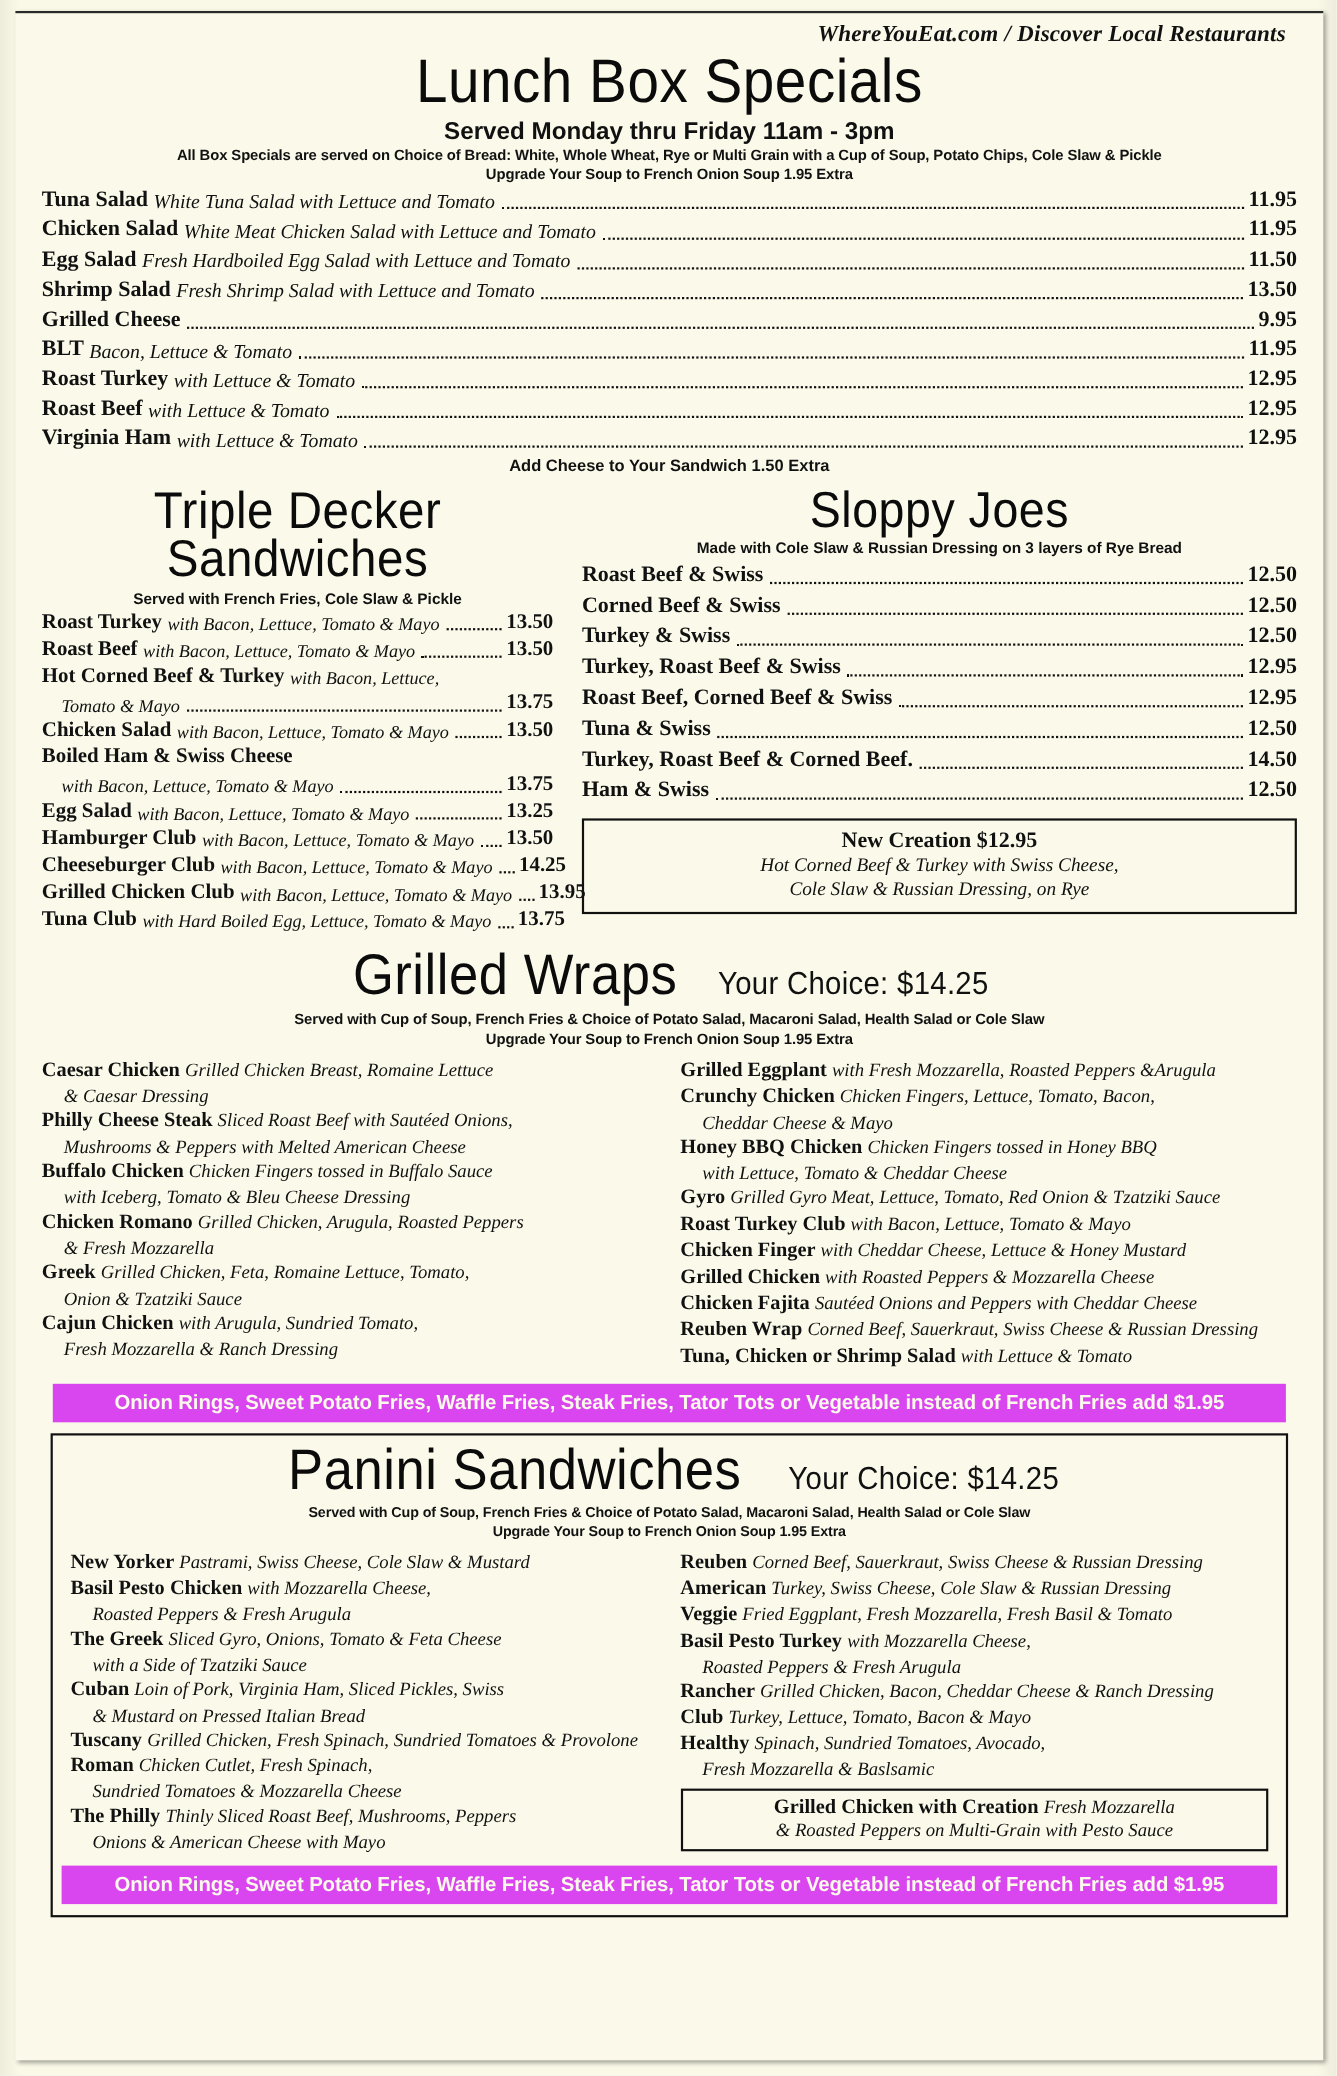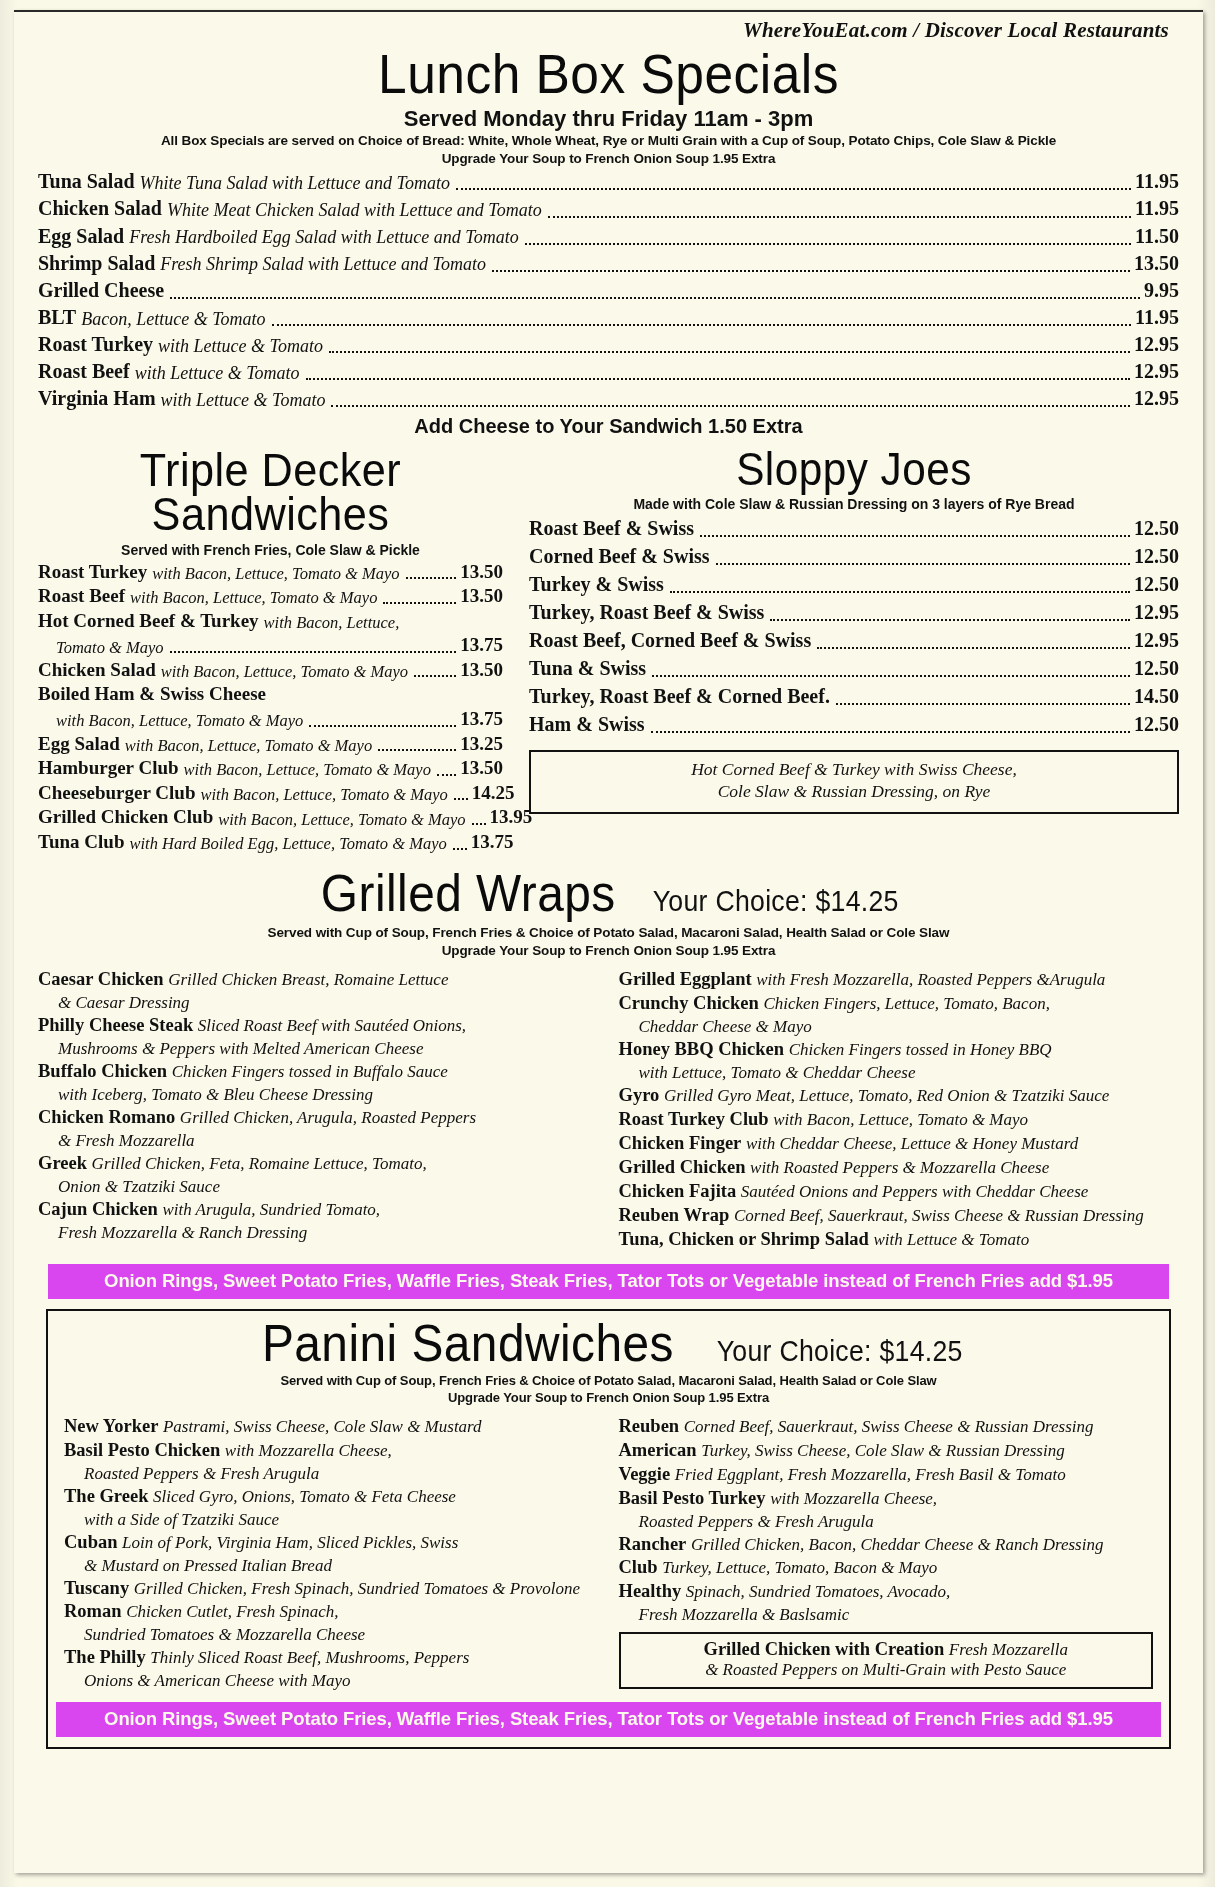--- a/index.html
+++ b/index.html
@@ -93,21 +93,21 @@
   ul.rows li .pr{font-weight:bold;font-variant-numeric:tabular-nums;}
 
   
   #lunch-list li{font-size:20px;line-height:1.355;}
   #lunch-list li .ds{font-size:18px;}
 
   .centernote{
     text-align:center;
     font-family:"Liberation Sans", sans-serif;
     font-weight:bold;
-    font-size:20px;
+    font-size:15px;
     margin-top:3px;
   }
 
   
   .band{display:flex;margin-top:10px;}
   .col-left{width:465px;flex:0 0 465px;}
   .col-right{flex:1 1 auto;padding-left:26px;}
 
   h2.display{font-size:46px;line-height:.94;margin:0;}
   h2.display.two{font-size:47px;}
@@ -376,20 +376,21 @@
                 <span class="pr">14.50</span>
               </li>
               <li>
                 <span class="nm">Ham &amp; Swiss</span>
                 <span class="dots"></span>
                 <span class="pr">12.50</span>
               </li>
             </ul>
 
       <div class="newbox">
+        <div class="t">New Creation  $12.95</div>
         <div class="l">Hot Corned Beef &amp; Turkey with Swiss Cheese,</div>
         <div class="l">Cole Slaw &amp; Russian Dressing, on Rye</div>
       </div>
     </div>
   </div>
 
   <section style="margin-top:14px;">
     <div class="hdrow">
       <h2 class="display" style="font-size:52px;">Grilled Wraps</h2>
       <span class="price">Your Choice: $14.25</span>

